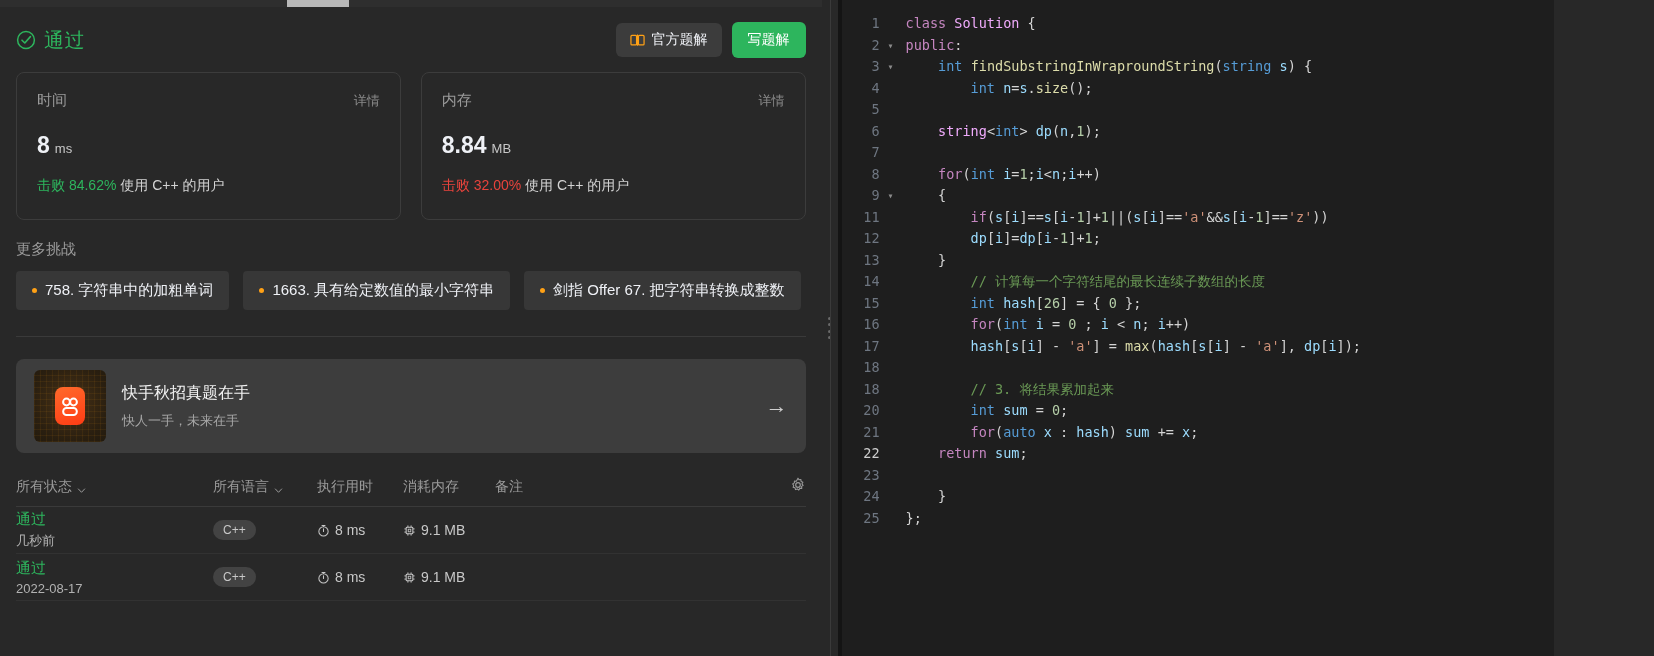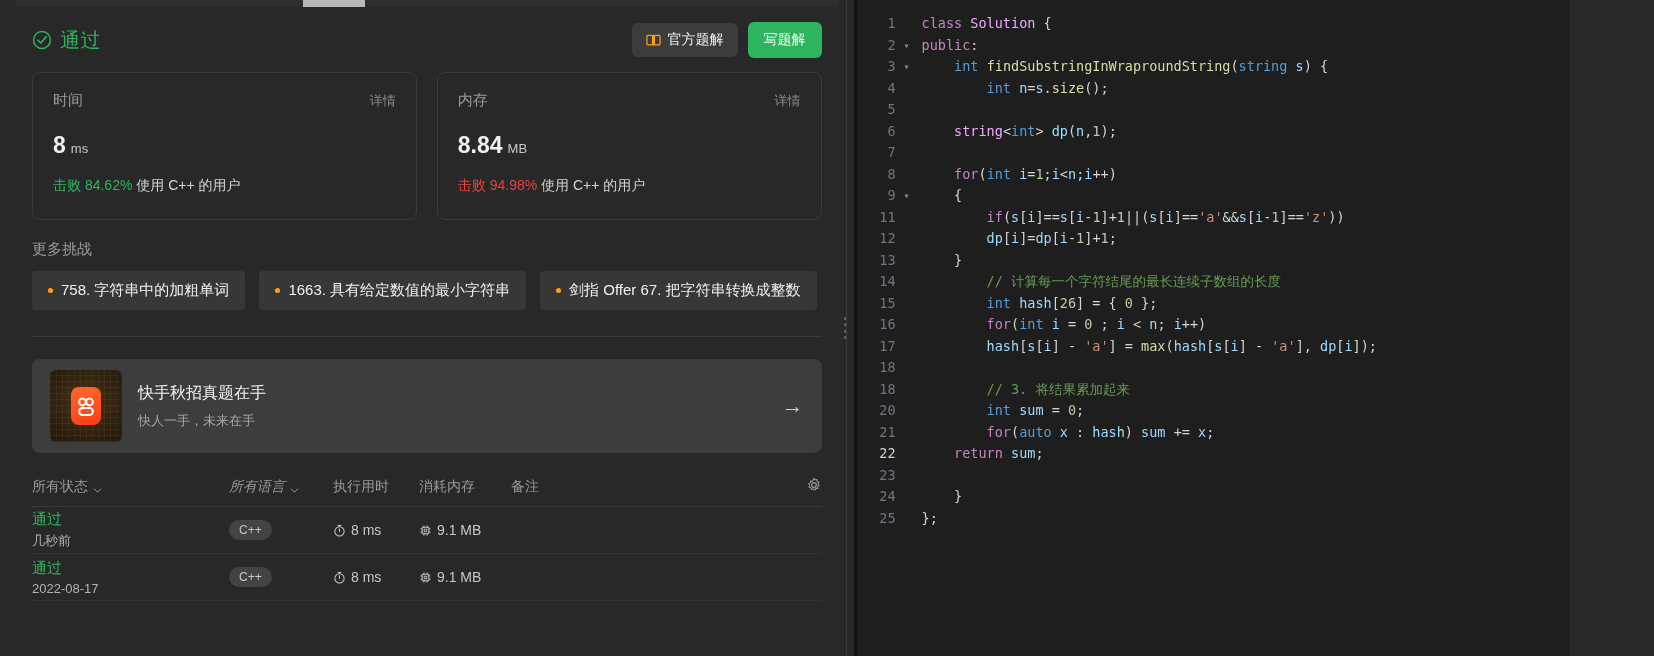--- a/index.html
+++ b/index.html
@@ -2,21 +2,21 @@
 <html><head>
 <meta charset="utf-8">
 <style>
   * { box-sizing: border-box; margin: 0; padding: 0; }
   html, body {
     width: 1654px; height: 656px;
     background: #282828;
     font-family: "Liberation Sans", "DejaVu Sans", sans-serif;
     overflow: hidden;
   }
-  .app { display: flex; width: 1554px; height: 656px; position: relative; margin-left: 16px; }
+  .app { display: flex; width: 1554px; height: 656px; position: relative; }
 
   
   .top-scroll-strip {
     position: absolute; top: 0; left: 0; width: 890px; height: 7px;
     background: #282828; z-index: 40;
   }
   .top-scroll-track {
     position: absolute; top: 0; left: 0; width: 890px; height: 7px;
     background: #2e2e2e;
   }
@@ -120,21 +120,21 @@
   .ad-arrow { margin-left: auto; color: #cfcfcf; font-size: 22px; line-height: 1; }
 
   
   .table-wrap { margin-top: 14px; }
   .thead {
     display: flex; align-items: center; height: 40px;
     color: #9a9a9a; font-size: 14px; border-bottom: 1px solid #3a3a3a;
   }
   .th { display: flex; align-items: center; gap: 5px; }
   .th-status { width: 197px; cursor: pointer; }
-  .th-lang { width: 104px; cursor: pointer; font-style: italic; }
+  .th-lang { width: 104px; cursor: pointer; }
   .th-time { width: 86px; }
   .th-mem { width: 92px; }
   .th-note { flex: 1; }
   .gear-btn { margin-left: auto; cursor: pointer; display: flex; align-items: center; }
   .caret { width: 9px; height: 9px; display: inline-block; }
 
   .trow {
     display: flex; align-items: center; height: 47px;
     border-bottom: 1px solid #323232; cursor: pointer;
   }
@@ -259,21 +259,21 @@
         <div class="card-head">
           <span class="card-title">内存</span>
           <span class="card-detail">详情</span>
         </div>
         <div class="card-value">
           <span class="card-num">8.84</span>
           <span class="card-unit">MB</span>
         </div>
         <div class="card-beat">
           <span class="beat-red">击败</span>
-          <span class="beat-red">94.98%</span>
+          <span class="beat-red">32.00%</span>
           <span>使用 C++ 的用户</span>
         </div>
       </div>
 
     </div>
 
     <div class="more-title">更多挑战</div>
     <div class="chips">
       <div class="chip">
         <span class="chip-dot"></span>

